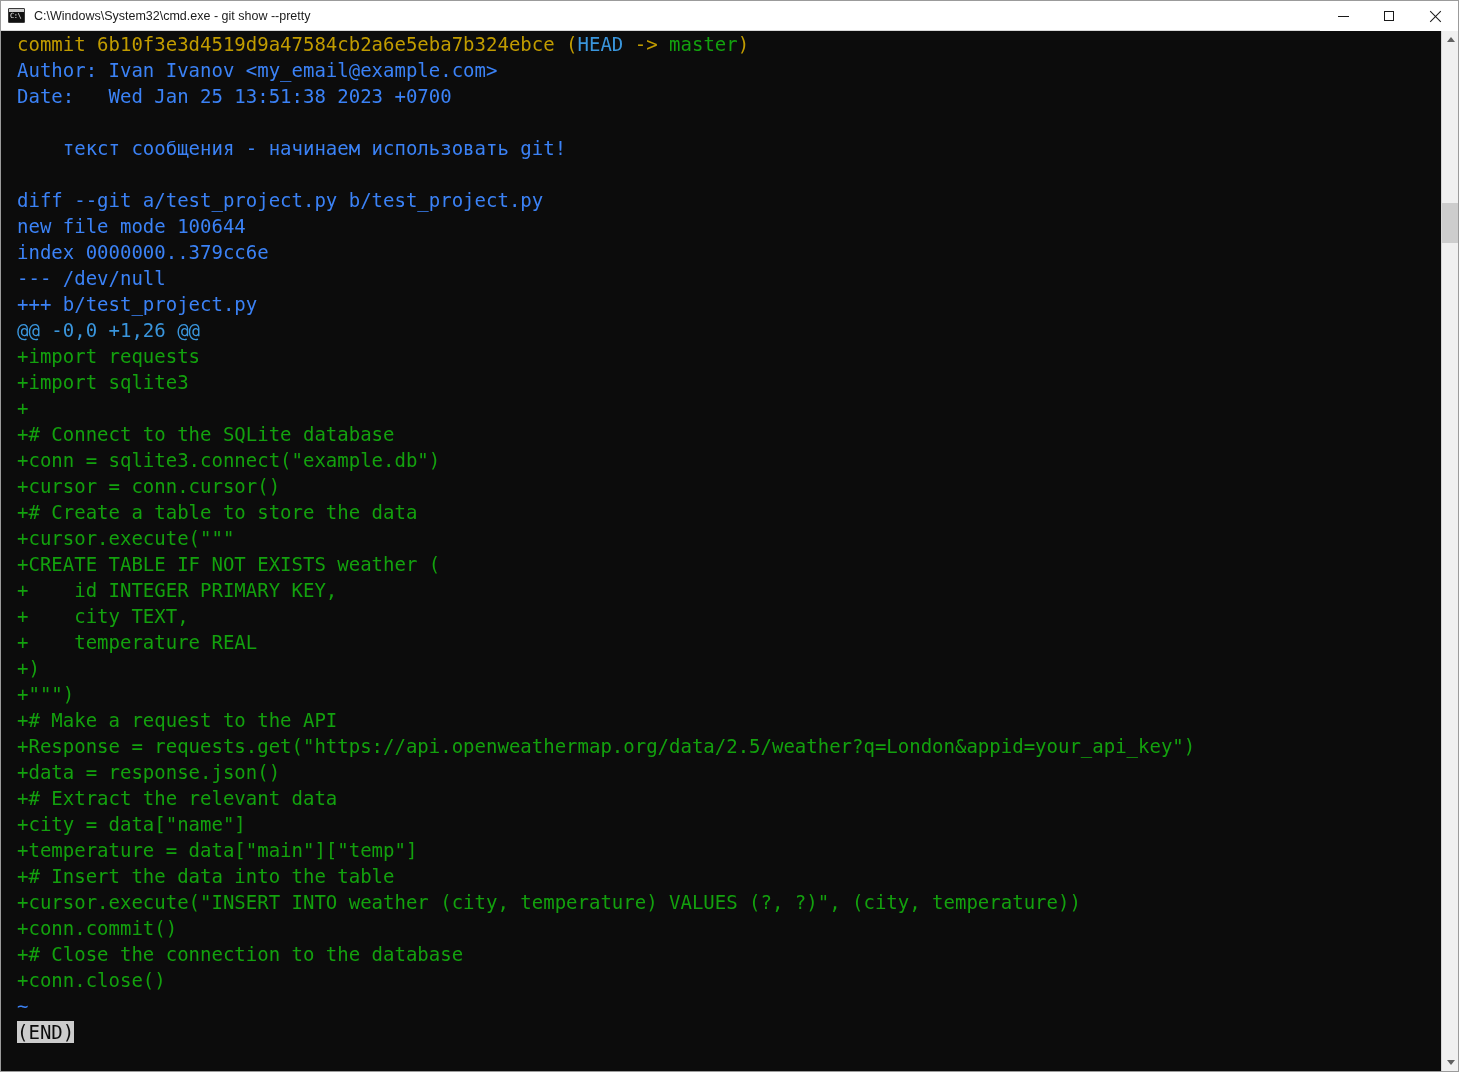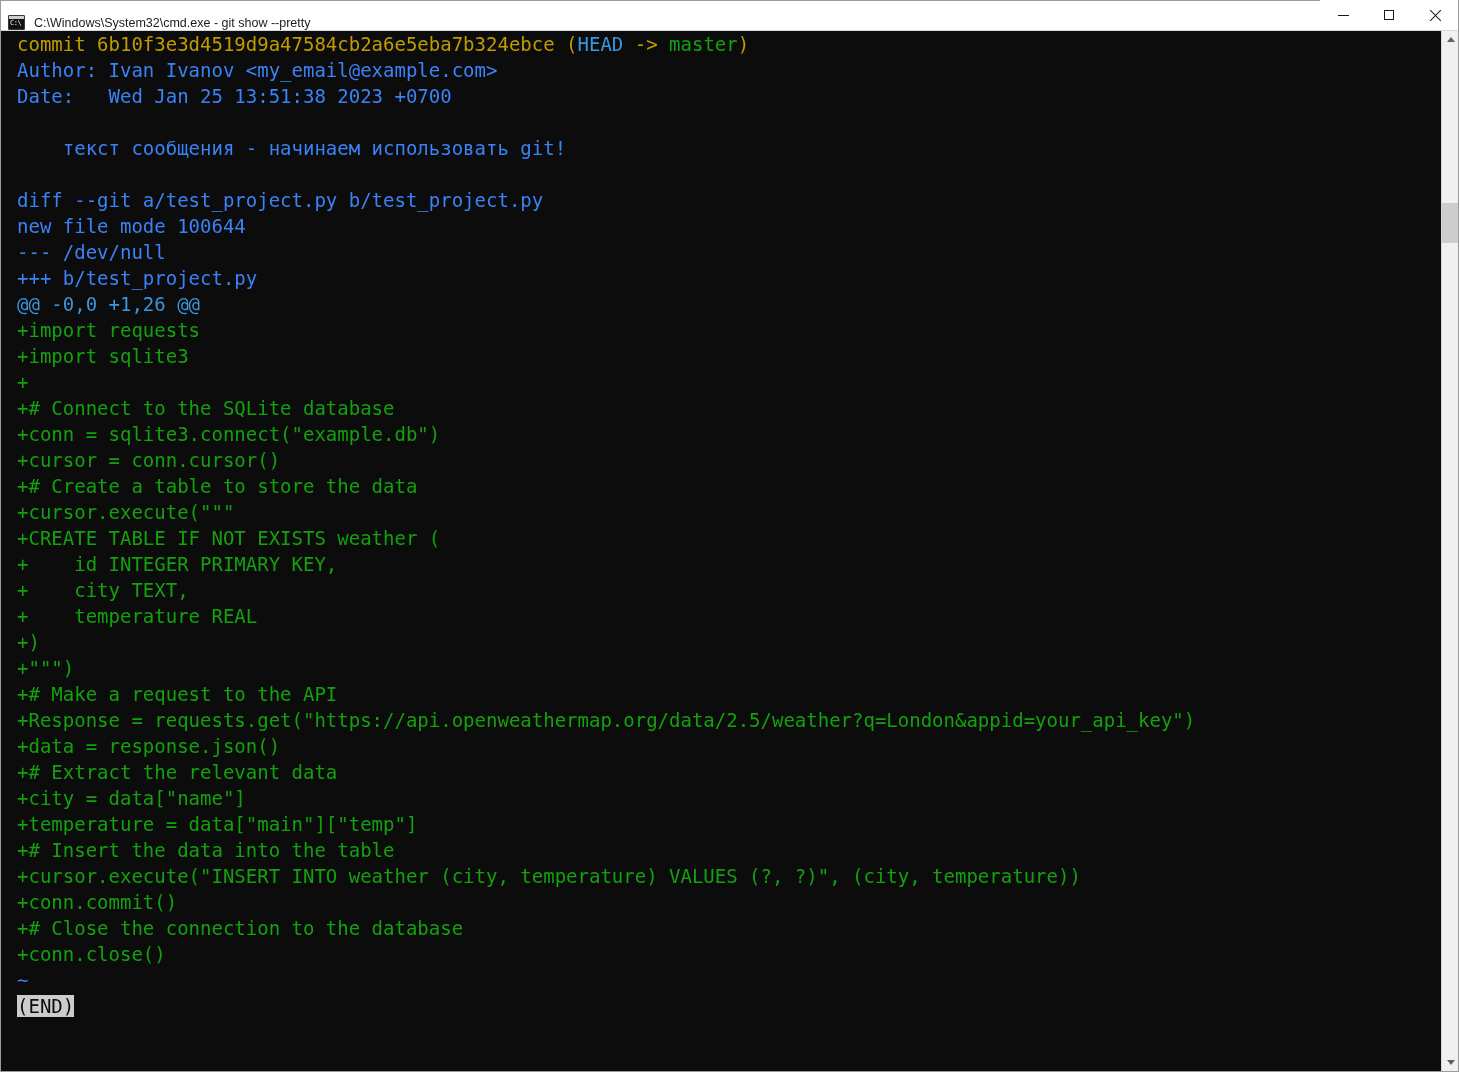--- a/index.html
+++ b/index.html
@@ -20,21 +20,21 @@
     display: flex;
     flex-direction: column;
   }
 
   
   #titlebar {
     height: 30px;
     min-height: 30px;
     background: #ffffff;
     display: flex;
-    align-items: flex-end;
+    align-items: center;
     border-bottom: 1px solid #d8d8d8;
     user-select: none;
   }
   #titlebar-left {
     display: flex;
     align-items: center;
     flex: 1 1 auto;
     padding-left: 7px;
     overflow: hidden;
   }
@@ -206,20 +206,21 @@
     <div id="console">
       <div id="lines-host">
           <div class="line"><span class="c-yellow">commit 6b10f3e3d4519d9a47584cb2a6e5eba7b324ebce </span><span class="c-yellow">(</span><span class="c-cyan">HEAD</span><span class="c-yellow"> -&gt; </span><span class="c-green">master</span><span class="c-yellow">)</span></div>
           <div class="line"><span class="c-white">Author: Ivan Ivanov &lt;my_email@example.com&gt;</span></div>
           <div class="line"><span class="c-white">Date:   Wed Jan 25 13:51:38 2023 +0700</span></div>
           <div class="line"><span class="c-white"></span></div>
           <div class="line"><span class="c-white">    текст сообщения - начинаем использовать git!</span></div>
           <div class="line"><span class="c-white"></span></div>
           <div class="line"><span class="c-white">diff --git a/test_project.py b/test_project.py</span></div>
           <div class="line"><span class="c-white">new file mode 100644</span></div>
+          <div class="line"><span class="c-white">index 0000000..379cc6e</span></div>
           <div class="line"><span class="c-white">--- /dev/null</span></div>
           <div class="line"><span class="c-white">+++ b/test_project.py</span></div>
           <div class="line"><span class="c-hunk">@@ -0,0 +1,26 @@</span></div>
           <div class="line"><span class="c-green">+import requests</span></div>
           <div class="line"><span class="c-green">+import sqlite3</span></div>
           <div class="line"><span class="c-green">+</span></div>
           <div class="line"><span class="c-green">+# Connect to the SQLite database</span></div>
           <div class="line"><span class="c-green">+conn = sqlite3.connect("example.db")</span></div>
           <div class="line"><span class="c-green">+cursor = conn.cursor()</span></div>
           <div class="line"><span class="c-green">+# Create a table to store the data</span></div>

